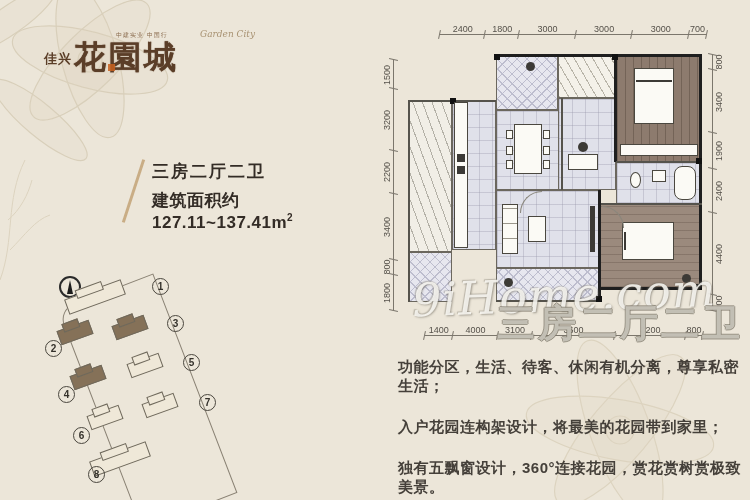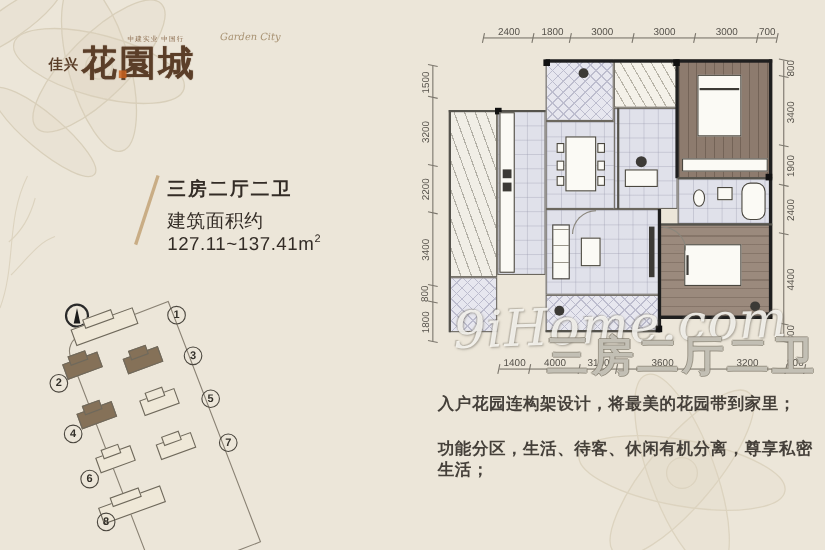--- a/index.html
+++ b/index.html
@@ -17,21 +17,21 @@
   #logo .brand-prefix { position:absolute; left:2px; top:22px; font-size:13px; font-weight:bold; letter-spacing:1px; }
   #logo .brand-name { position:absolute; left:32px; top:8px; font-size:32px; font-weight:bold; letter-spacing:3px; text-shadow:0 0 1px #5b3e28; }
   #logo .brand-accent { position:absolute; left:66px; top:36px; width:7px; height:7px; background:#c8601d; opacity:.85; }
 
   
   #unit-block { position:absolute; left:10px; top:152px; width:350px; height:80px; }
   #unit-code { position:absolute; left:0; top:-14px; font-size:82px; font-weight:bold; color:#2f2822; letter-spacing:-2px; font-family:"Liberation Sans",sans-serif; }
   #unit-slash { position:absolute; left:122px; top:6px; width:3px; height:66px; background:#c9ad85; transform:rotate(18deg); }
   #unit-spec { position:absolute; left:142px; top:8px; color:#332c26; }
   #unit-spec .layout { font-size:17px; font-weight:bold; letter-spacing:2px; }
-  #unit-spec .area { font-size:17px; font-weight:normal; margin-top:6px; letter-spacing:.5px; }
+  #unit-spec .area { font-size:17px; font-weight:bold; margin-top:6px; letter-spacing:.5px; }
   #unit-spec .area sup { font-size:10px; }
 
   
   .dimh { position:absolute; display:flex; height:14px; }
   .dimh::after { content:''; position:absolute; left:0; right:0; bottom:0; height:1px; background:#7b766c; }
   .dimh span { position:relative; display:flex; align-items:flex-end; justify-content:center; font-size:9px; color:#55514a; padding-bottom:1px; }
   .dimh span::before { content:''; position:absolute; left:-1px; bottom:-4px; width:1px; height:9px; background:#7b766c; transform:rotate(12deg); }
   .dimh span:last-child::after { content:''; position:absolute; right:-1px; bottom:-4px; width:1px; height:9px; background:#7b766c; transform:rotate(12deg); }
 
   .dimv { position:absolute; display:flex; flex-direction:column; width:14px; }
@@ -186,21 +186,21 @@
         <i>2400</i>
       </span>
     <span style="flex:4400">
         <i>4400</i>
       </span>
     <span style="flex:800">
         <i>800</i>
       </span>
   </div>
 
-  <div class="dimh" style="left:425px; top:322px; width:277px;margin-left:29px;">
+  <div class="dimh" style="left:425px; top:322px; width:277px;">
     <span style="flex:1400">1400</span>
     <span style="flex:2300">4000</span>
     <span style="flex:1700">3100</span>
     <span style="flex:4200">3600</span>
     <span style="flex:3600">3200</span>
     <span style="flex:800">800</span>
   </div>
 
   <div id="floorplan">
 
@@ -259,22 +259,23 @@
     <div class="furn dark-furn" style="left:182px; top:152px; width:5px; height:46px;"></div>
     <div class="furn white-furn" style="left:214px; top:168px; width:52px; height:38px;"></div>
     <div class="furn dark-furn" style="left:216px; top:178px; width:2px; height:18px;"></div>
     <div class="furn dark-furn" style="left:96px; top:224px; width:9px; height:9px; border-radius:50%;"></div>
     <div class="furn dark-furn" style="left:274px; top:220px; width:9px; height:9px; border-radius:50%;"></div>
     <div class="door-arc" style="left:112px; top:137px;"></div>
     <div class="door-arc" style="left:194px; top:152px; transform:scaleX(-1);"></div>
   </div>
 
   <div id="description">
+    <div class="desc-line">功能分区，生活、待客、休闲有机分离，尊享私密生活；</div>
     <div class="desc-line">入户花园连构架设计，将最美的花园带到家里；</div>
-    <div class="desc-line">功能分区，生活、待客、休闲有机分离，尊享私密生活；</div>
+    <div class="desc-line">独有五飘窗设计，360°连接花园，赏花赏树赏极致美景。</div>
   </div>
 
   <div id="siteplan">
     <div id="site-boundary"></div>
     <div id="compass">
         <div class="needle"></div>
       </div>
 
     <div class="bldg outline" style="left:40px; top:26px; width:60px; height:16px;"></div>
     <div class="bldg filled" style="left:33px; top:62px; width:34px; height:15px;"></div>

